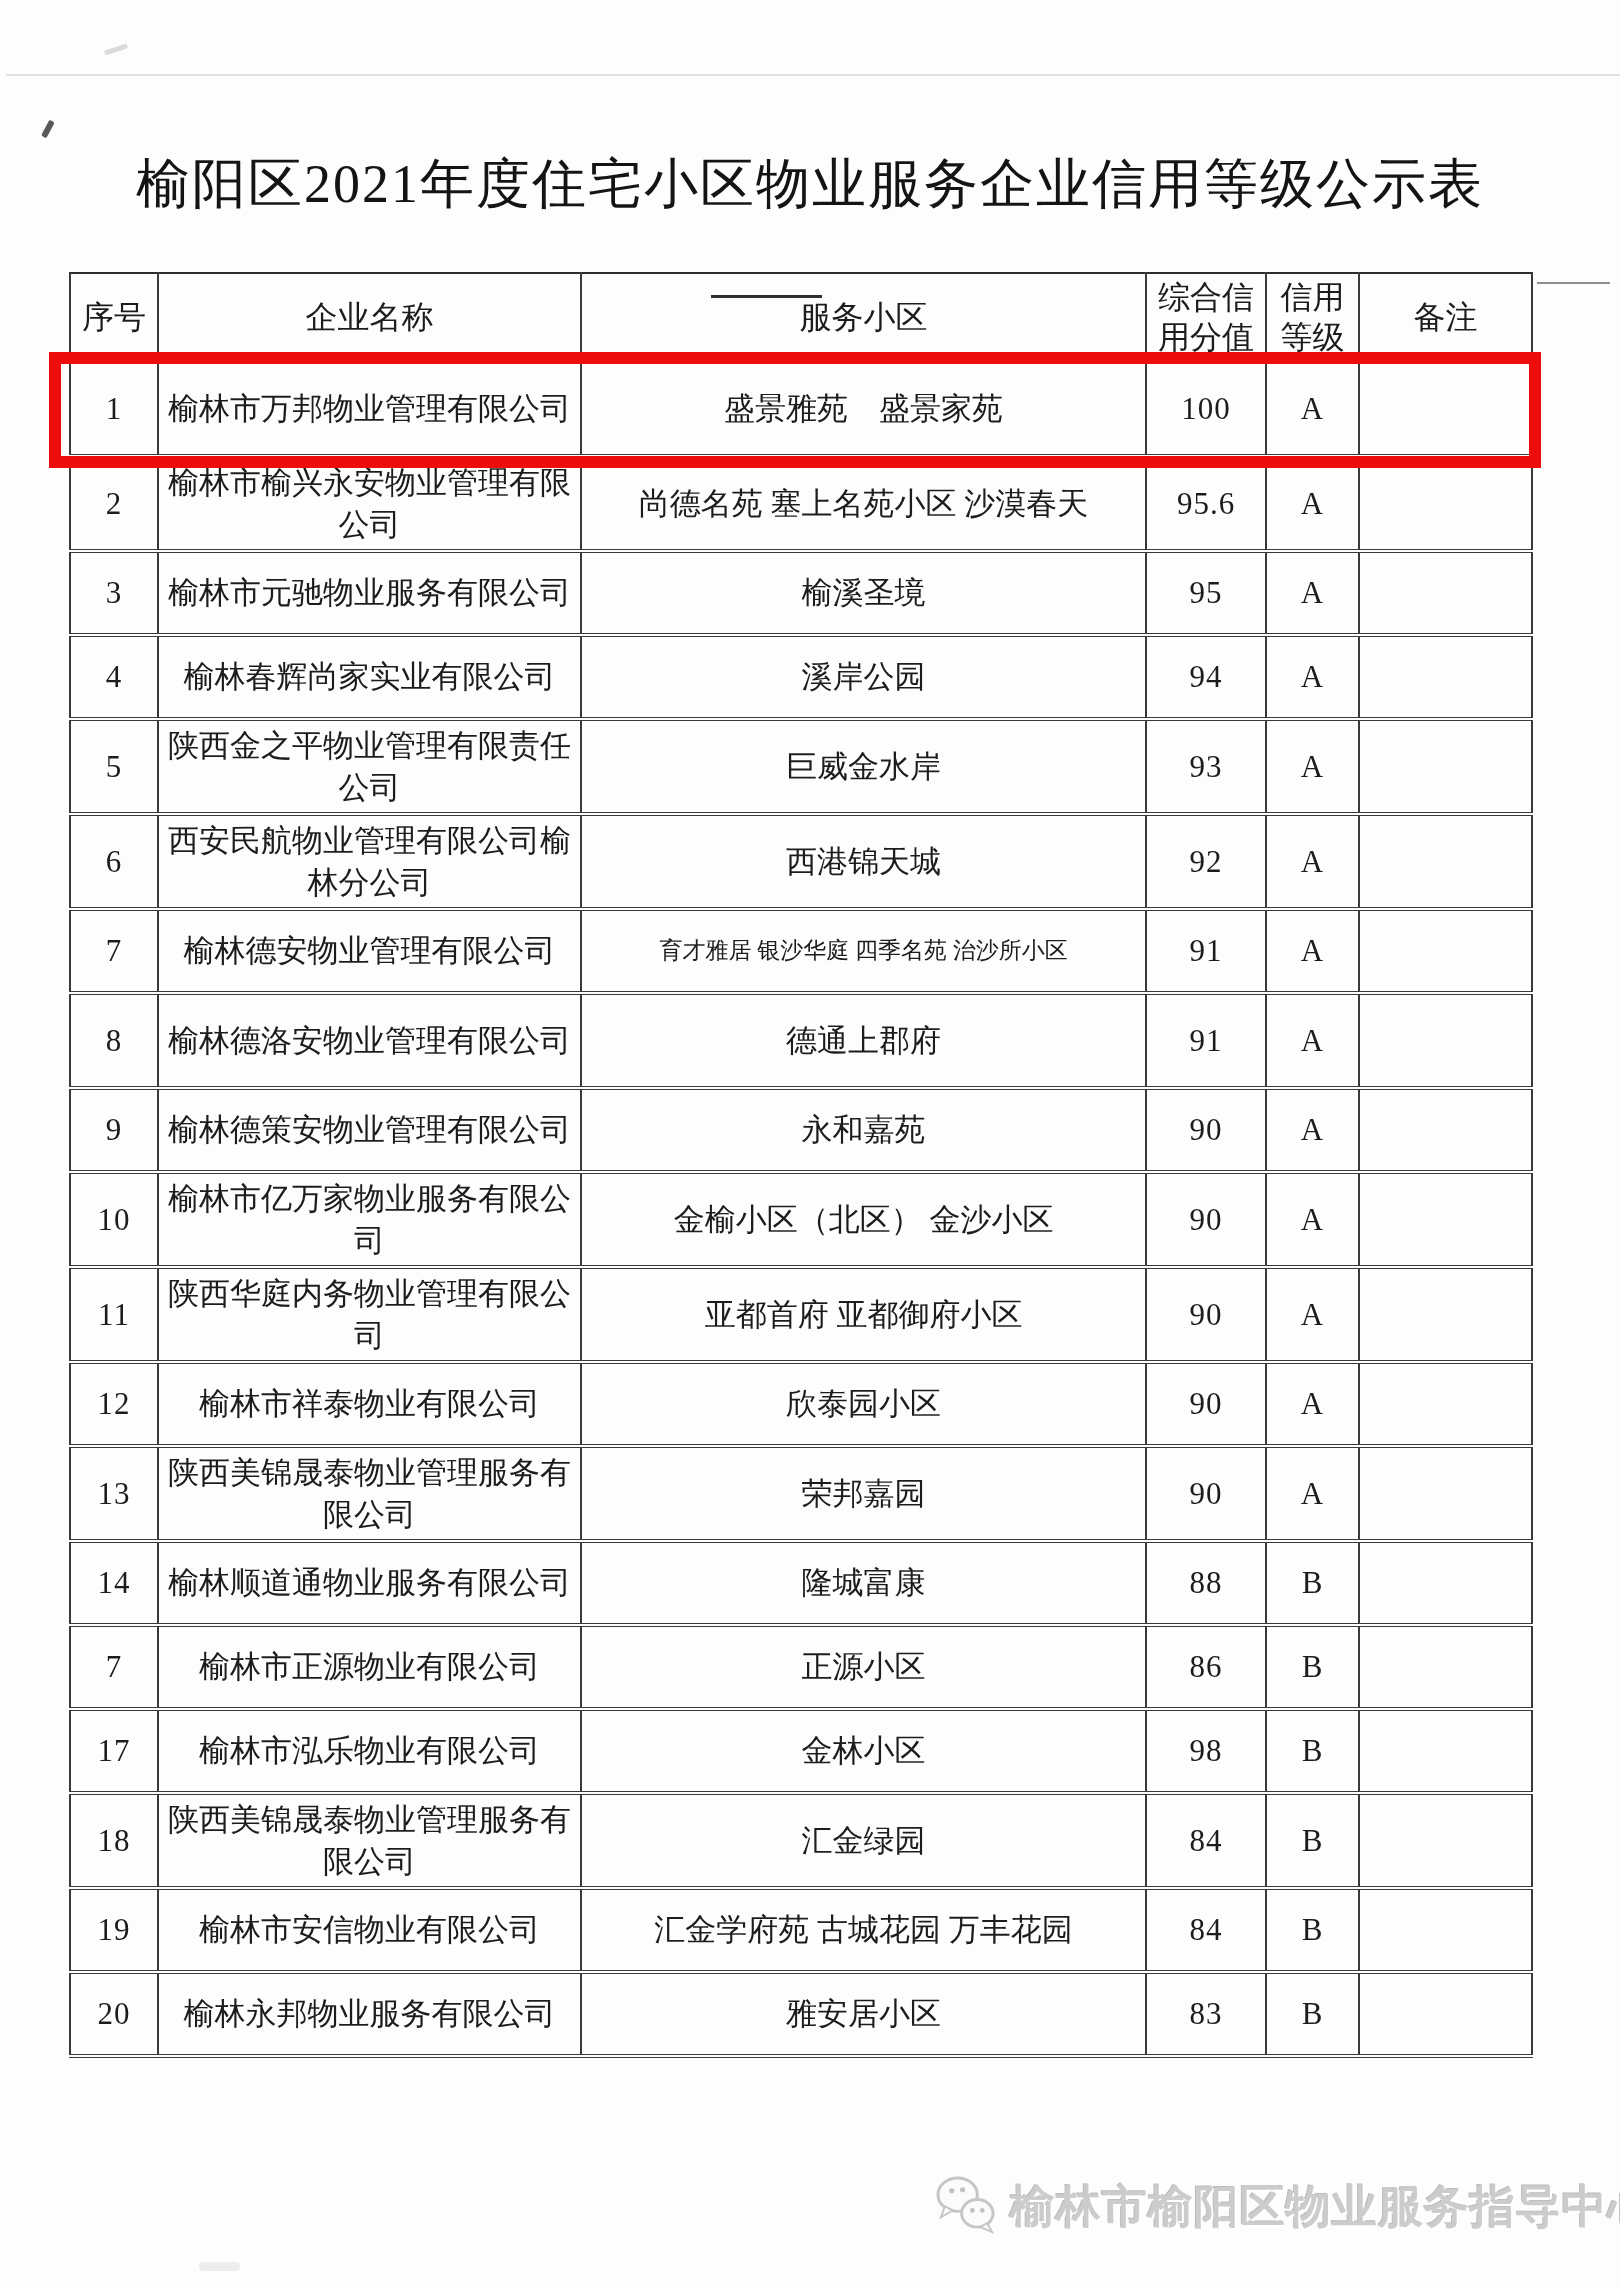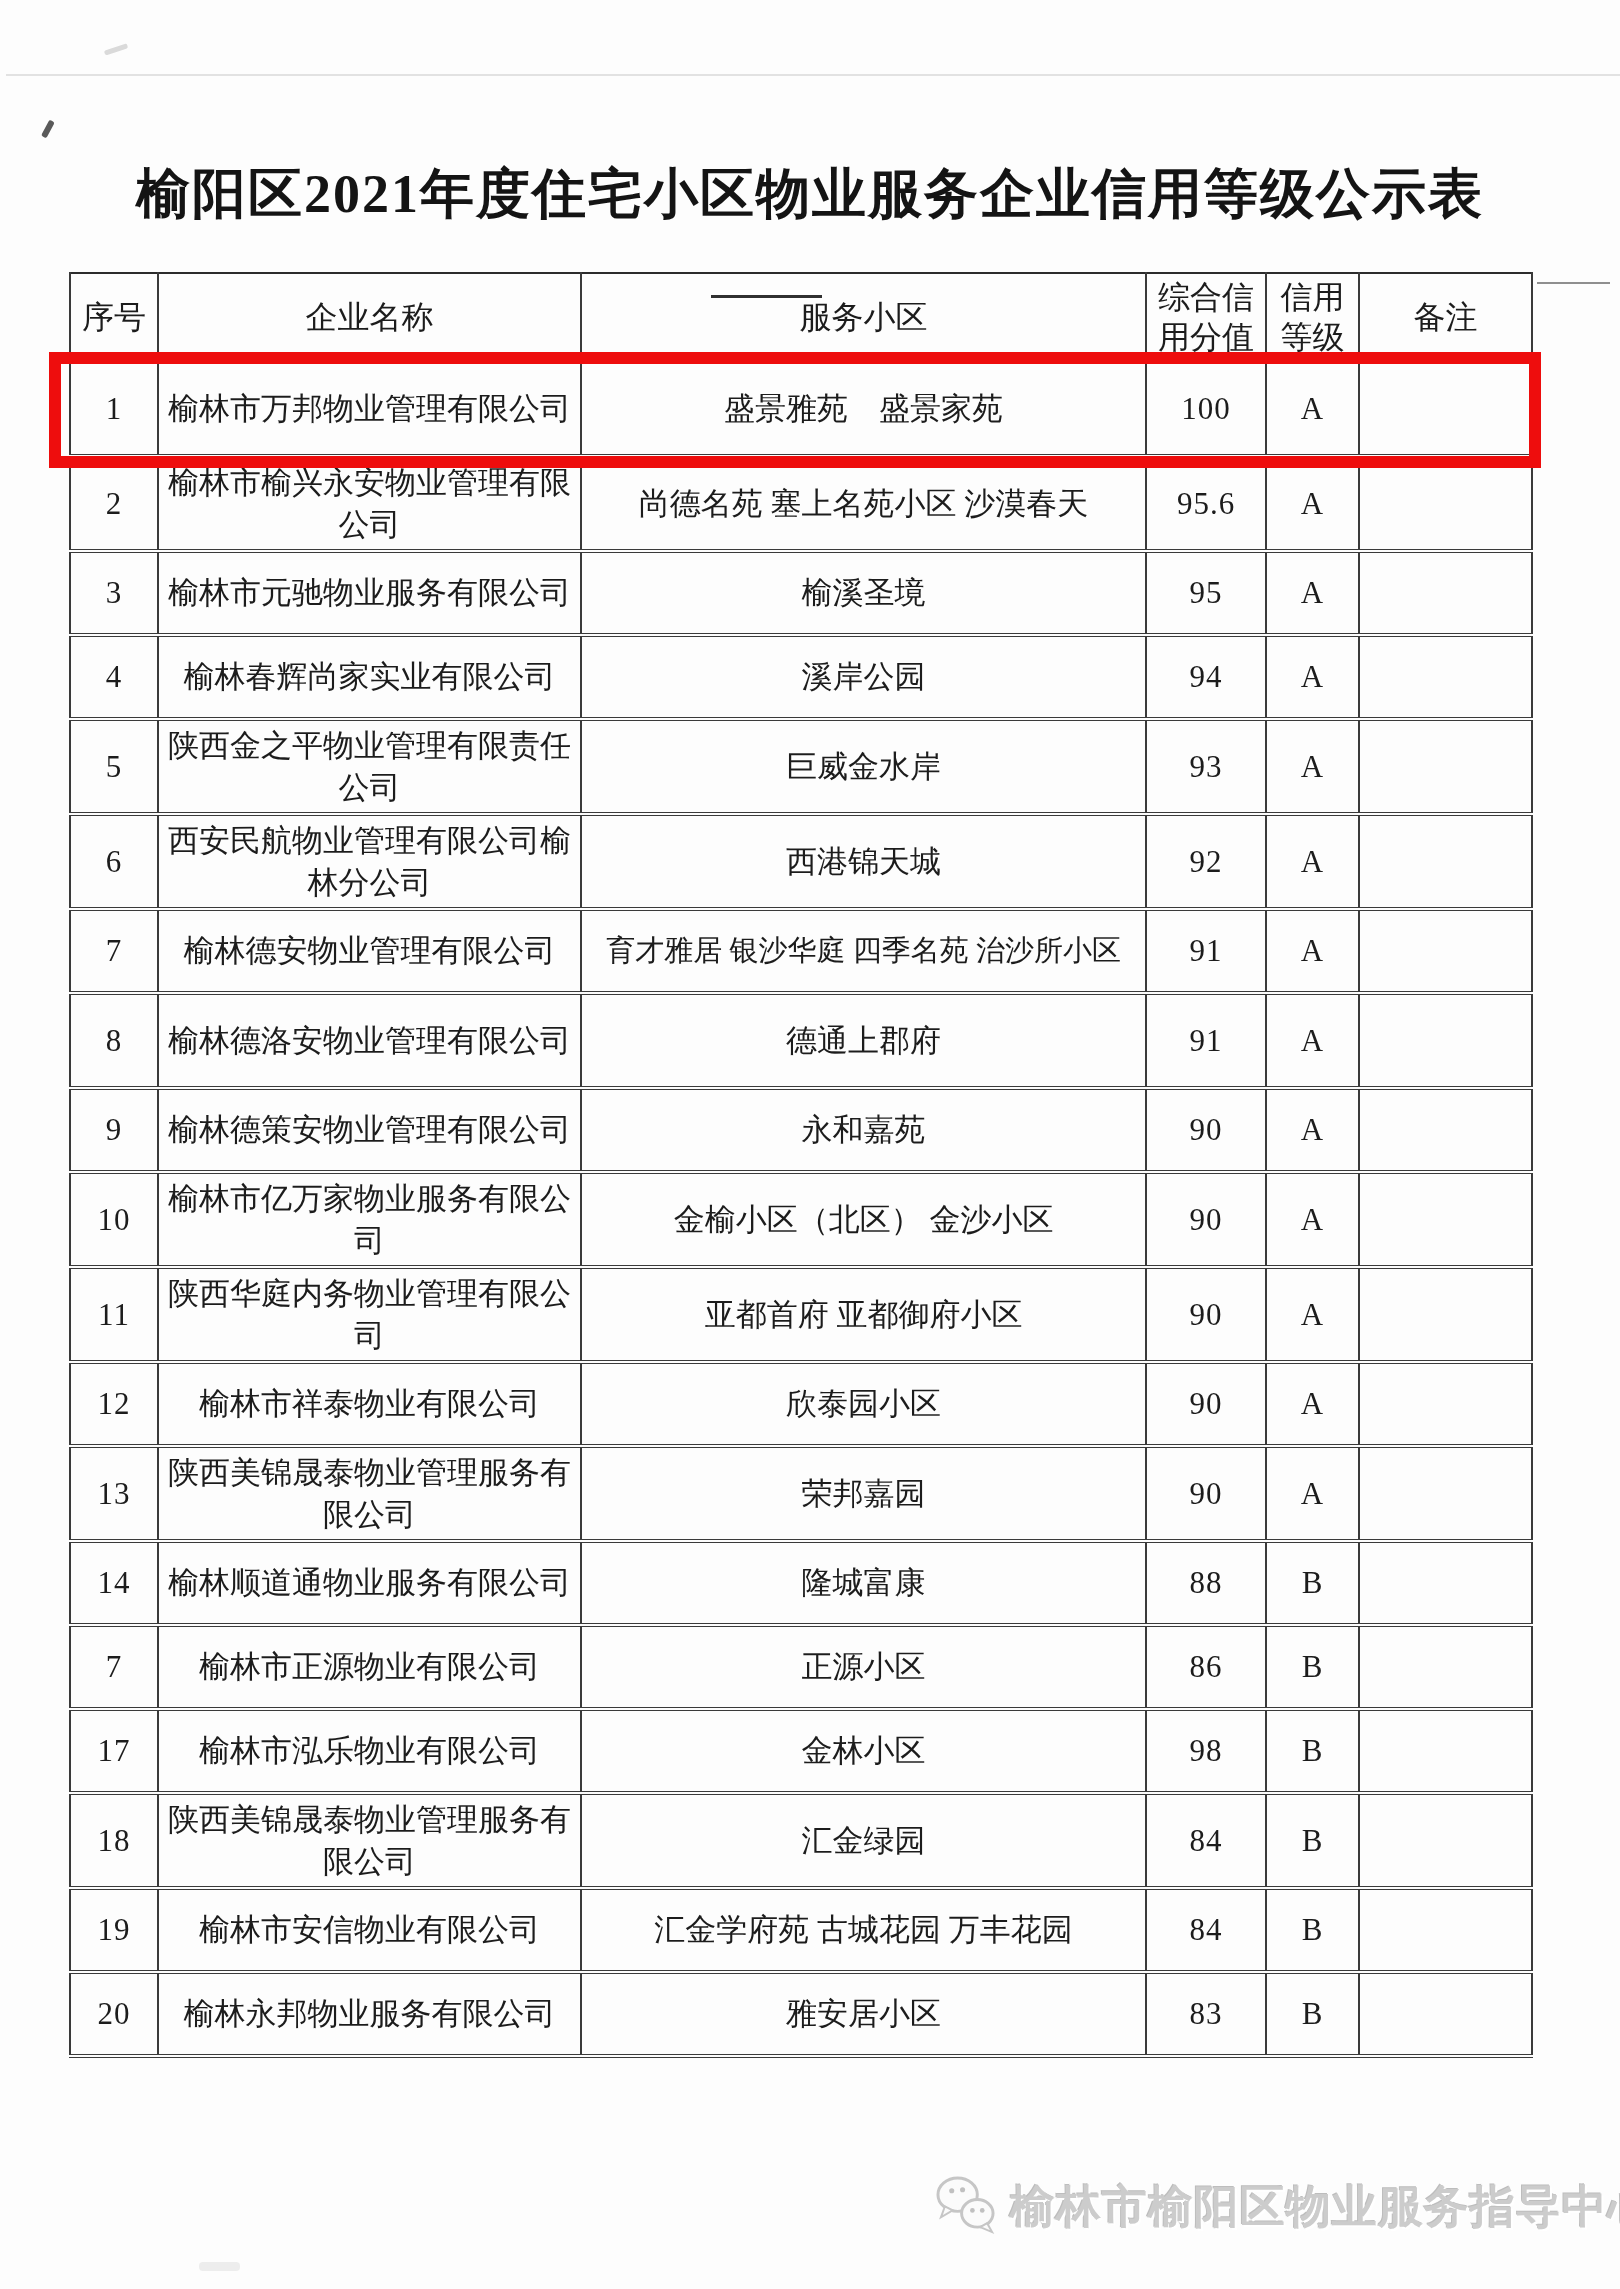--- a/index.html
+++ b/index.html
@@ -13,23 +13,23 @@
   }
   
   .scan-line-top { position:absolute; left:5.9px; top:74px; width:1614px; height:2px; background:#e2e2e2; }
   .artifact-dash-a { position:absolute; left:104px; top:47px; width:23.5px; height:4.9px; background:#dadada; transform:rotate(-18deg); border-radius:2px; }
   .artifact-tick-b { position:absolute; left:45px; top:120px; width:5.9px; height:17.6px; background:#5a5a5a; transform:rotate(28deg); border-radius:2px; }
   .artifact-line-c { position:absolute; left:711px; top:295px; width:111px; height:2.9px; background:#303030; }
   .artifact-dash-d { position:absolute; left:1537px; top:282px; width:73px; height:2px; background:#8f8f8f; }
   .artifact-smudge-e { position:absolute; left:199px; top:2262px; width:41px; height:8.8px; background:#ededed; border-radius:3.9px; }
 
   .title {
-    position:absolute; left:0; top:158px; width:100%;
+    position:absolute; left:0; top:148px; width:100%;
     text-align:center;
-    font-size:54px; font-weight:bold; letter-spacing:2px;
+    font-size:54px; font-weight:normal; letter-spacing:2px;
     color:#141414;
   }
 
   table.credit-table {
     position:absolute; left:69px; top:272px;
     width:1462px;
     border-collapse:collapse; table-layout:fixed;
     background:transparent;
   }
   .credit-table col.c-index { width:88px; }
@@ -50,21 +50,21 @@
     font-size:31px;
     line-height:1.35;
     word-break:break-all;
   }
   .credit-table thead tr { height:88px; }
   .credit-table thead th { font-size:32px; line-height:1.25; }
   .credit-table tr.h1 { height:84px; }
   .credit-table tr.h2 { height:95px; }
   .cell-company { font-size:31px; }
   .cell-communities { font-size:30px; }
-  tr.row-7 .cell-communities { font-size:29px;text-align:center; }
+  tr.row-7 .cell-communities { font-size:23px;text-align:center; }
   .cell-score, .cell-grade, .cell-index { font-size:31px; letter-spacing:1px; }
 
   
   .highlight-box {
     position:absolute; left:49px; top:352px;
     width:1492px; height:116px;
     border:12.7px solid #ee0d0d;
     box-sizing:border-box;
     pointer-events:none;
   }

